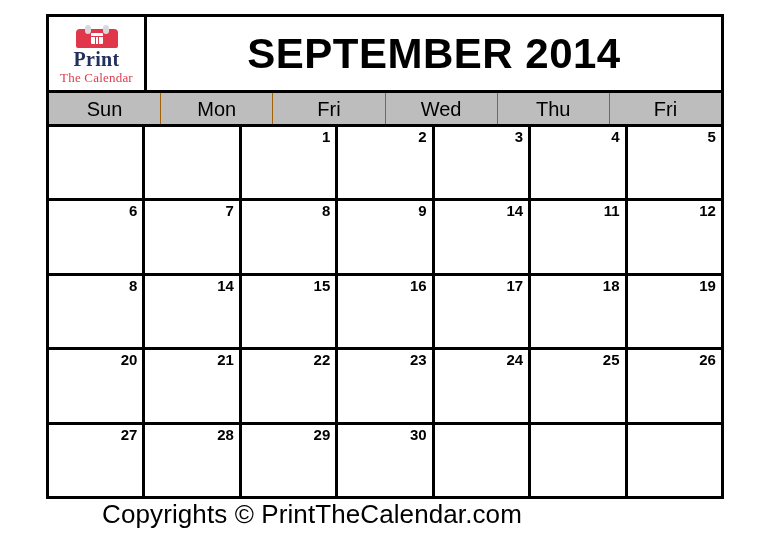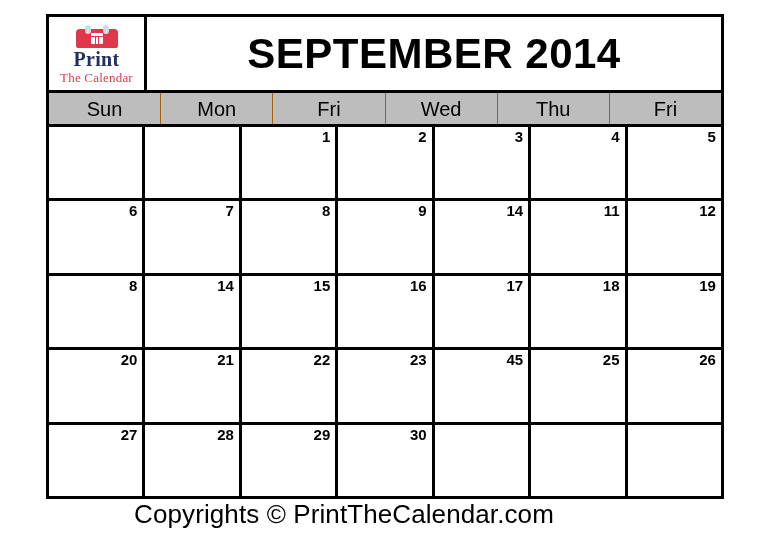--- a/index.html
+++ b/index.html
@@ -203,21 +203,20 @@
     line-height: 1.1;
   }
 
   
   #footer {
     position: absolute;
     left: 0;
     top: 499px;
     width: 624px;
     text-align: center;
-    padding-left: 32px;
   }
   .footer-text {
     font-family: "Liberation Sans", sans-serif;
     font-size: 26px;
     font-weight: 400;
     color: #000000;
     letter-spacing: 0.1px;
     white-space: nowrap;
   }
 </style>
@@ -349,21 +348,21 @@
         <div class="day-cell">
           <span class="day-number">21</span>
         </div>
         <div class="day-cell">
           <span class="day-number">22</span>
         </div>
         <div class="day-cell">
           <span class="day-number">23</span>
         </div>
         <div class="day-cell">
-          <span class="day-number">45</span>
+          <span class="day-number">24</span>
         </div>
         <div class="day-cell">
           <span class="day-number">25</span>
         </div>
         <div class="day-cell">
           <span class="day-number">26</span>
         </div>
       </div>
 
       <div class="week-row">

